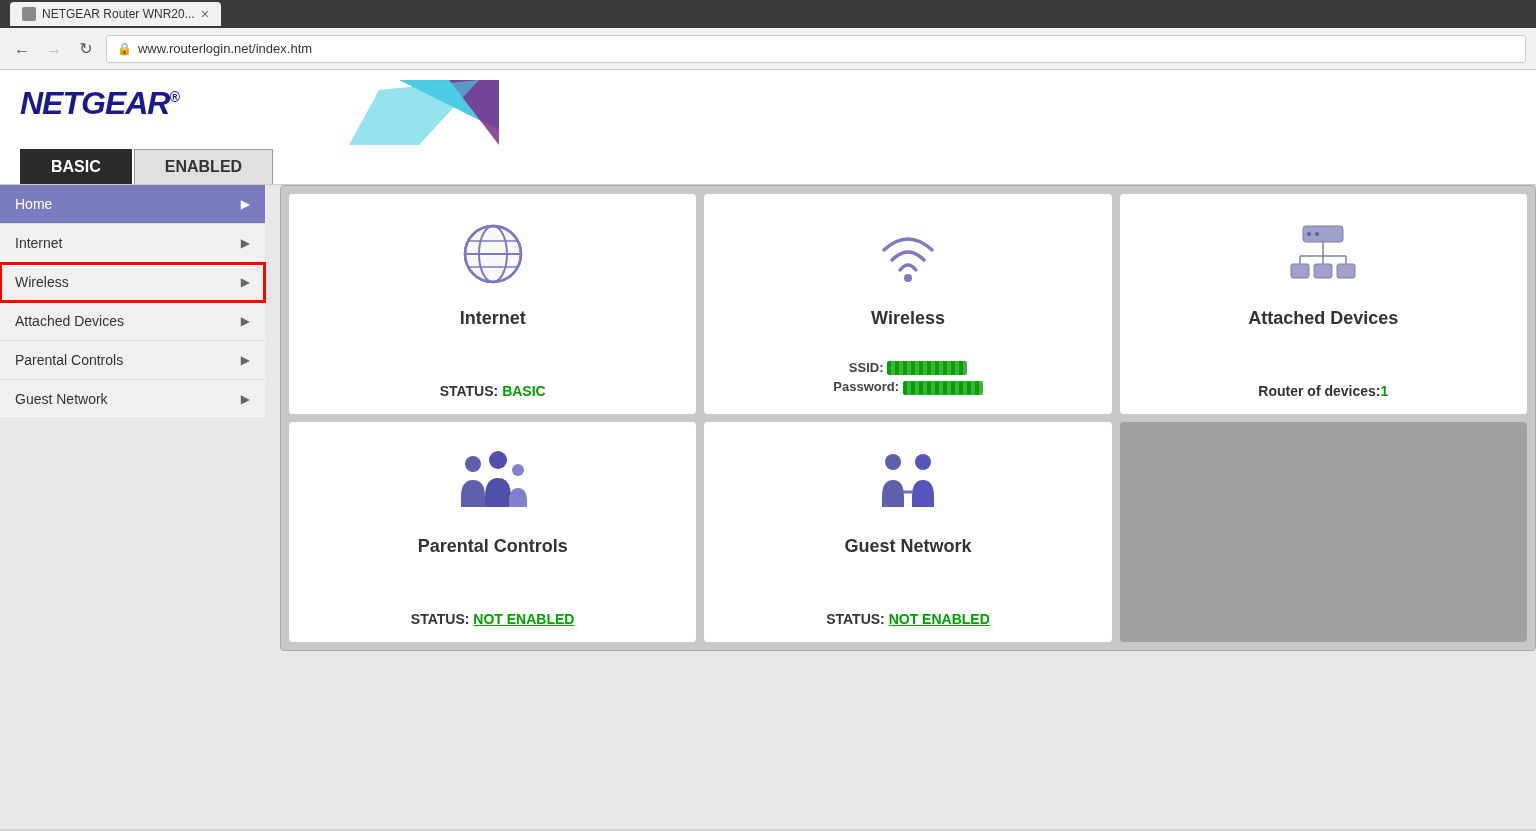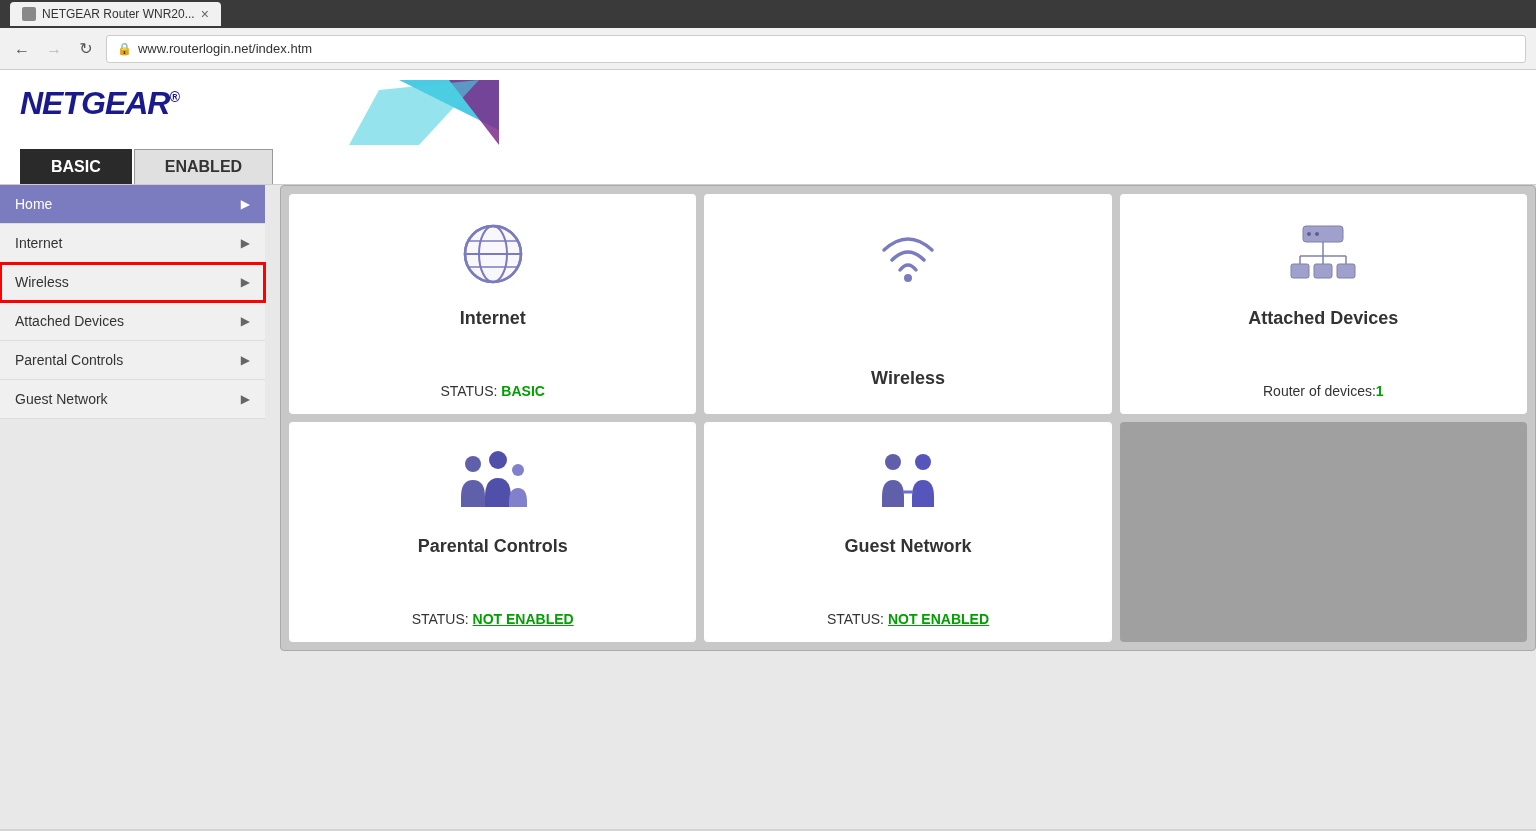--- a/index.html
+++ b/index.html
@@ -45,21 +45,21 @@
     
     .content-area { flex: 1; background: #c8c8c8; border: 1px solid #aaa; border-radius: 4px; padding: 8px; }
     .cards-grid { display: grid; grid-template-columns: 1fr 1fr 1fr; grid-template-rows: 1fr 1fr; gap: 8px; }
     .card { background: white; border-radius: 4px; display: flex; flex-direction: column; align-items: center; justify-content: space-between; padding: 20px 15px 15px; min-height: 220px; }
     .card.empty { background: #a0a0a0; }
     .card-icon { margin-bottom: 10px; }
     .card-title { font-size: 18px; font-weight: bold; color: #333; margin-bottom: 10px; text-align: center; }
     .card-status { font-size: 14px; color: #555; margin-top: auto; text-align: center; }
     .card-status .status-good { color: #00a000; font-weight: bold; }
     .card-status .status-bad { color: #00a000; font-weight: bold; text-decoration: underline; }
-    .status-label { color: #333; font-weight: normal; }
+    .status-label { color: #333; font-weight: bold; }
 
     
     .icon-internet svg, .icon-wireless svg, .icon-attached svg, .icon-parental svg, .icon-guest svg {
       width: 80px; height: 80px;
     }
 
     
     .masked-text { 
       display: inline-block;
       background: repeating-linear-gradient(90deg, #00a000 0px, #00a000 4px, #40b040 4px, #40b040 8px);
@@ -172,20 +172,30 @@
           <div class="card-icon icon-wireless">
             <svg viewBox="0 0 80 80" fill="none" xmlns="http://www.w3.org/2000/svg">
 
               <path d="M16,36 Q40,14 64,36" stroke="#7b7bc0" stroke-width="3.5" fill="none" stroke-linecap="round"></path>
               <path d="M24,46 Q40,30 56,46" stroke="#7b7bc0" stroke-width="3.5" fill="none" stroke-linecap="round"></path>
               <path d="M32,56 Q40,46 48,56" stroke="#7b7bc0" stroke-width="3.5" fill="none" stroke-linecap="round"></path>
               <circle cx="40" cy="64" r="4" fill="#7b7bc0"></circle>
             </svg>
           </div>
           <div class="card-title">Wireless</div>
+          <div class="card-status">
+            <div class="ssid-row">
+              <span class="ssid-label">SSID:</span>
+              <span class="masked-text">&nbsp;&nbsp;&nbsp;&nbsp;&nbsp;&nbsp;&nbsp;&nbsp;&nbsp;&nbsp;&nbsp;&nbsp;</span>
+            </div>
+            <div class="ssid-row">
+              <span class="ssid-label">Password:</span>
+              <span class="masked-text">&nbsp;&nbsp;&nbsp;&nbsp;&nbsp;&nbsp;&nbsp;&nbsp;&nbsp;&nbsp;</span>
+            </div>
+          </div>
         </div>
 
         <div class="card">
           <div class="card-icon icon-attached">
             <svg viewBox="0 0 80 80" fill="none" xmlns="http://www.w3.org/2000/svg">
 
               <rect x="20" y="12" width="40" height="16" rx="3" fill="#a0a0cc" stroke="#8080aa" stroke-width="1"></rect>
               <circle cx="26" cy="20" r="2" fill="#606090"></circle>
               <circle cx="34" cy="20" r="2" fill="#606090"></circle>
 

